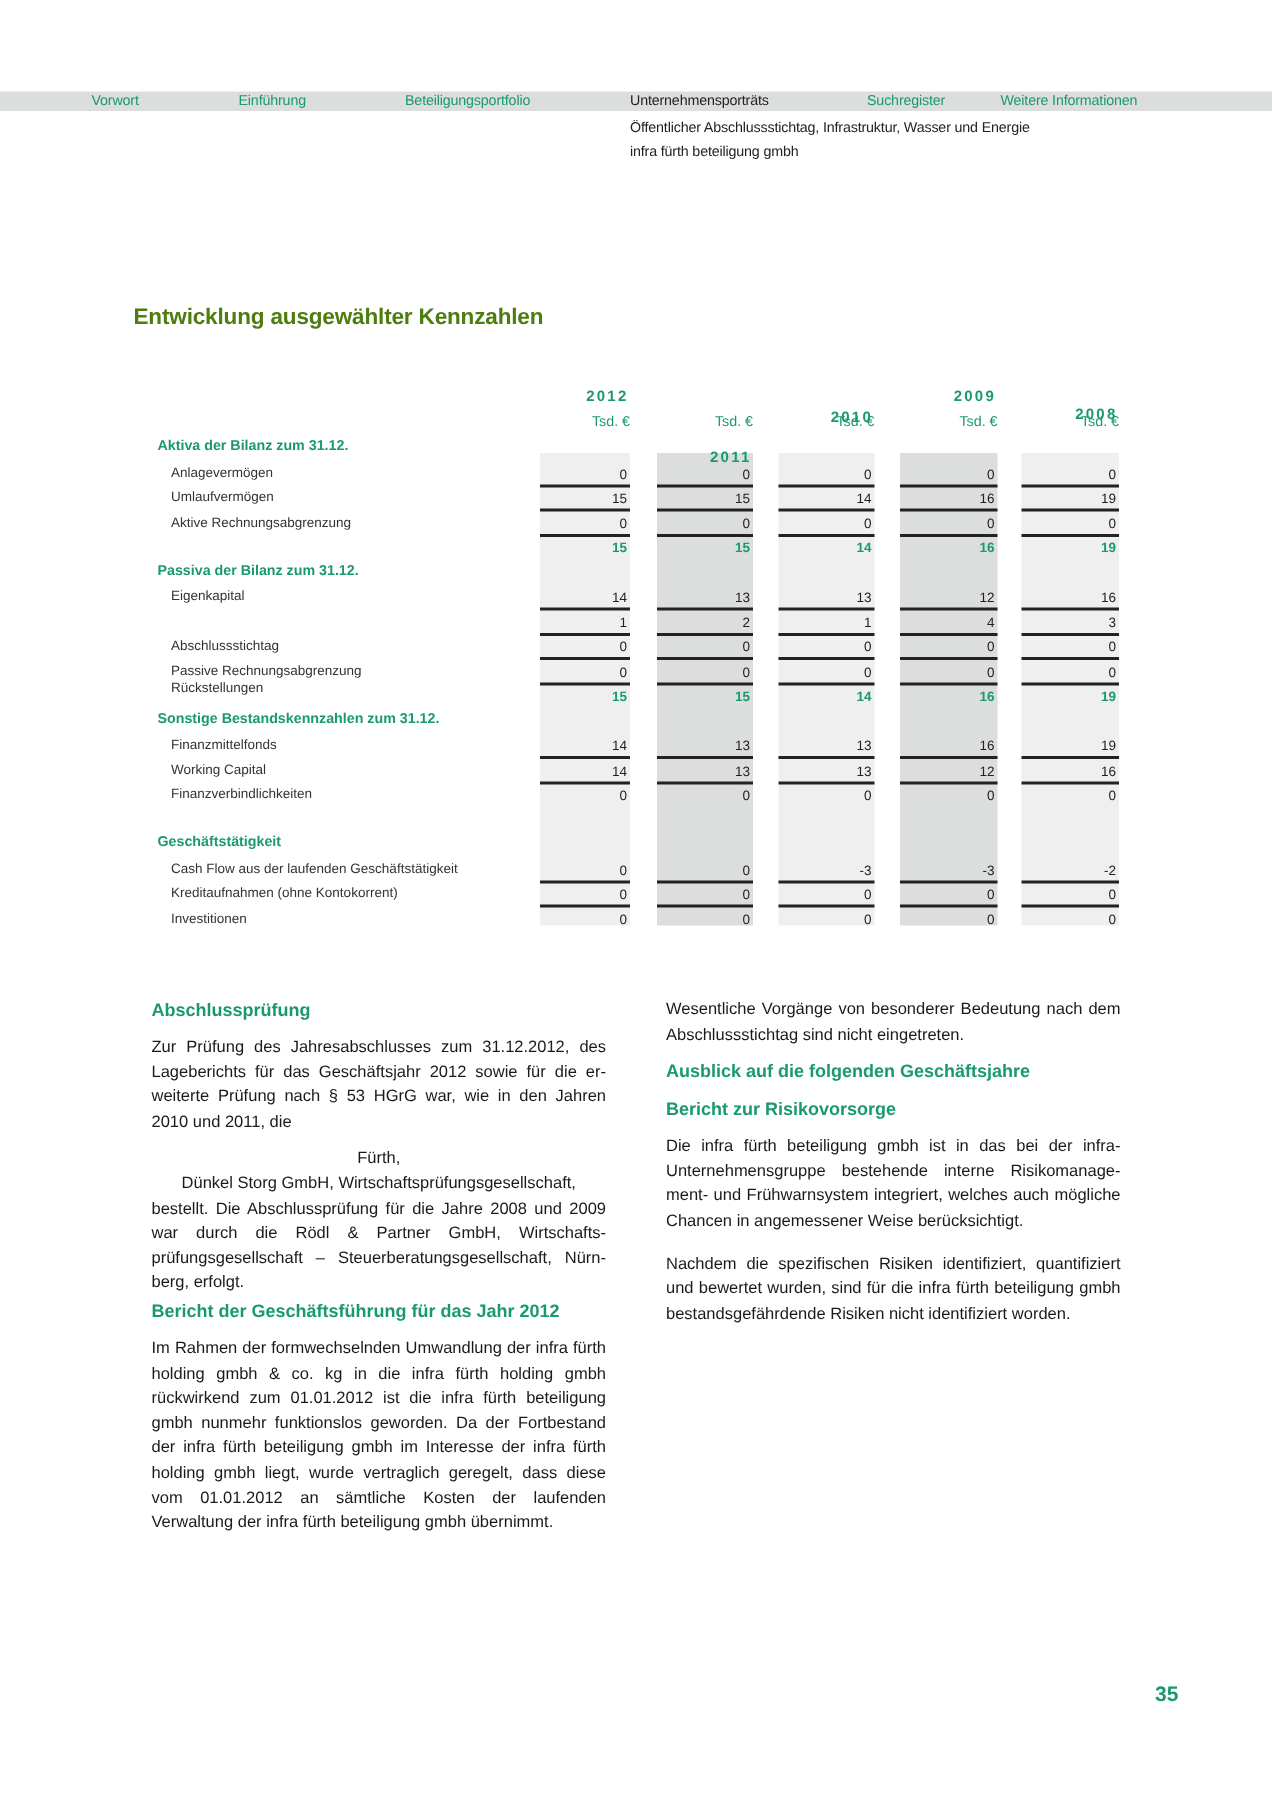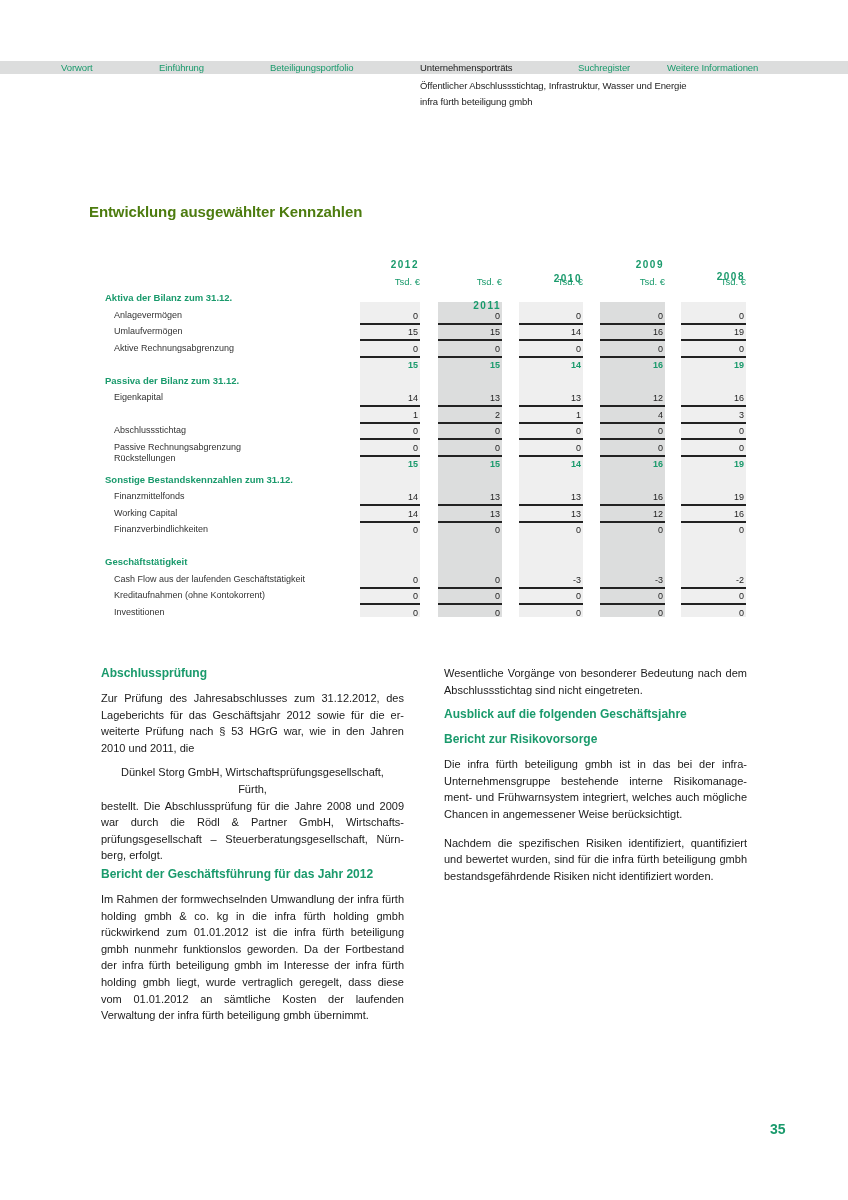--- a/index.html
+++ b/index.html
@@ -151,22 +151,22 @@
     <div class="cell" style="left: 360px; width: 60px; top: 606.5px; height: 15px;">0</div>
     <div class="cell" style="left: 438px; width: 64px; top: 606.5px; height: 15px;">0</div>
     <div class="cell" style="left: 519px; width: 64px; top: 606.5px; height: 15px;">0</div>
     <div class="cell" style="left: 600px; width: 65px; top: 606.5px; height: 15px;">0</div>
     <div class="cell" style="left: 681px; width: 65px; top: 606.5px; height: 15px;">0</div>
   </div>
 
 <div class="text-col" style="left:101px; top:665px;">
   <div class="h2">Abschlussprüfung</div>
   <div class="p">Zur Prüfung des Jahresabschlusses zum 31.12.2012, des Lageberichts für das Geschäftsjahr 2012 sowie für die er­weiterte Prüfung nach § 53 HGrG war, wie in den Jahren 2010 und 2011, die</div>
+  <div class="center">Fürth,</div>
   <div class="center">Dünkel Storg GmbH, Wirtschaftsprüfungsgesellschaft,</div>
-  <div class="center">Fürth,</div>
   <div class="p" style="margin-bottom:2px">bestellt. Die Abschlussprüfung für die Jahre 2008 und 2009 war durch die Rödl &amp; Partner GmbH, Wirtschafts­prüfungsgesellschaft – Steuerberatungsgesellschaft, Nürn­berg, erfolgt.</div>
   <div class="h2">Bericht der Geschäftsführung für das Jahr 2012</div>
   <div class="p">Im Rahmen der formwechselnden Umwandlung der infra fürth holding gmbh &amp; co. kg in die infra fürth holding gmbh rückwirkend zum 01.01.2012 ist die infra fürth beteiligung gmbh nunmehr funktionslos geworden. Da der Fortbestand der infra fürth beteiligung gmbh im Interesse der infra fürth holding gmbh liegt, wurde vertraglich gere­gelt, dass diese vom 01.01.2012 an sämtliche Kosten der laufenden Verwaltung der infra fürth beteiligung gmbh übernimmt.</div>
 </div>
 
 <div class="text-col" style="left:444px; top:665px;">
   <div class="p">Wesentliche Vorgänge von besonderer Bedeutung nach dem Abschlussstichtag sind nicht eingetreten.</div>
   <div class="h2">Ausblick auf die folgenden Geschäftsjahre</div>
   <div class="h2">Bericht zur Risikovorsorge</div>
   <div class="p">Die infra fürth beteiligung gmbh ist in das bei der infra-Unternehmensgruppe bestehende interne Risikomanage­ment- und Frühwarnsystem integriert, welches auch mög­liche Chancen in angemessener Weise berücksichtigt.</div>

